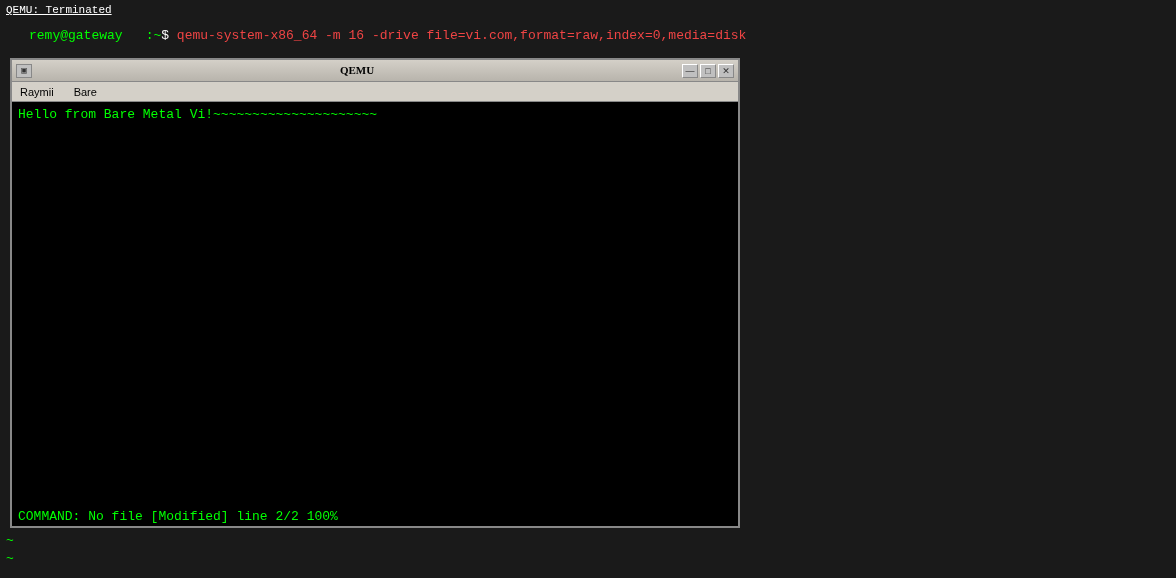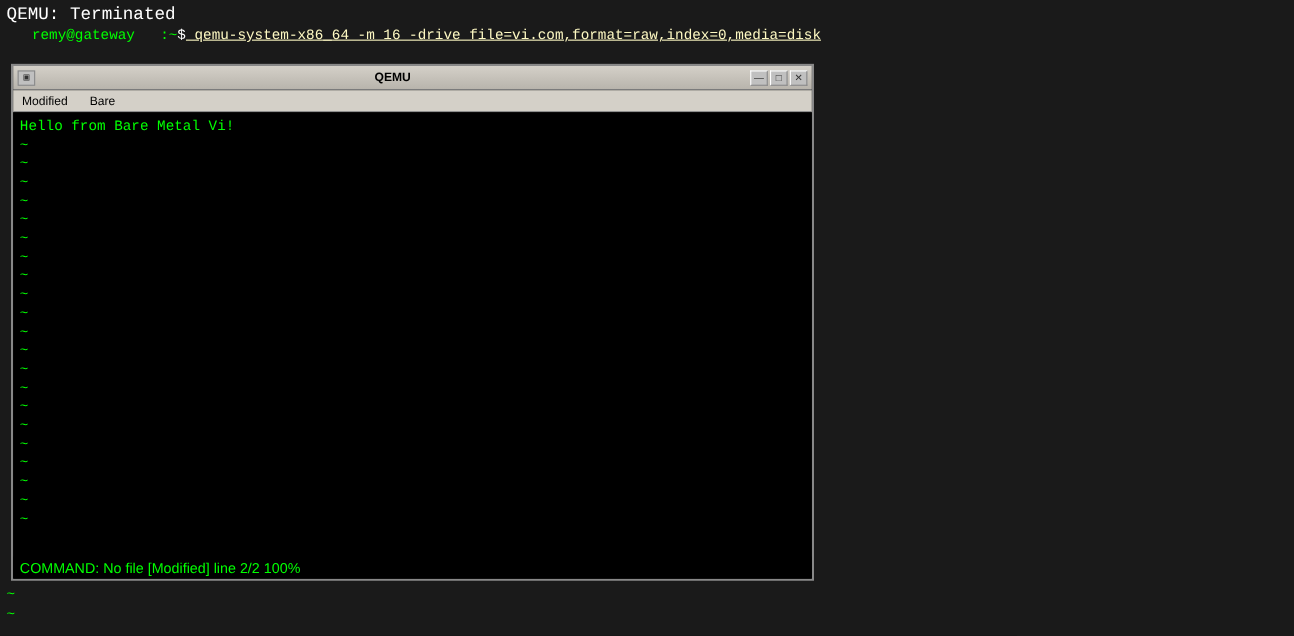--- a/index.html
+++ b/index.html
@@ -18,43 +18,43 @@
     .terminal-bg {
       position: absolute;
       top: 0; left: 0;
       width: 100%; height: 100%;
       background-color: #1a1a1a;
       padding: 4px 6px;
     }
 
     .terminal-title-line {
       color: #ffffff;
-      font-size: 16px;
-      margin-bottom: 2px;
+      font-size: 11px;
+      margin-bottom: 12px;
+      text-decoration: underline;
     }
 
     .terminal-cmd-line {
       color: #00ff00;
       font-size: 13px;
       white-space: nowrap;
       overflow: hidden;
     }
 
     .terminal-cmd-line .user {
       color: #00ff00;
       margin-left: 23px;
     }
 
     .terminal-cmd-line .prompt-symbol {
       color: #ffffff;
     }
 
     .terminal-cmd-line .cmd-text {
-      color: #fef9c3;
-      text-decoration: underline;
+      color: #ef4444;
     }
 
     
     .qemu-window {
       position: absolute;
       top: 58px;
       left: 10px;
       width: 730px;
       height: 470px;
       border: 2px solid #888;
@@ -87,21 +87,21 @@
       background: #c0c0c0;
       border: 1px solid #888;
       display: flex;
       align-items: center;
       justify-content: center;
       font-size: 9px;
       color: #333;
     }
 
     .qemu-title-text {
-      font-family: Liberation Sans, sans-serif;
+      font-family: Liberation Serif, serif;
       font-size: 11px;
       font-weight: bold;
       color: #000;
       margin: 0 auto;
     }
 
     .qemu-titlebar-center {
       flex: 1;
       text-align: center;
     }
@@ -147,21 +147,20 @@
       padding: 1px 4px;
     }
 
     
     .qemu-screen {
       flex: 1;
       background: #000000;
       padding: 4px 6px;
       overflow: hidden;
       display: flex;
-      flex-direction: column;
       position: relative;
     }
 
     .vi-line {
       color: #00ff00;
       font-family: 'Courier New', Courier, monospace;
       font-size: 13px;
       line-height: 17px;
       white-space: pre;
     }
@@ -177,21 +176,21 @@
       width: 8px;
     }
 
     .vi-statusbar {
       position: absolute;
       bottom: 0;
       left: 0;
       right: 0;
       background: #000;
       color: #00ff00;
-      font-family: Liberation Sans, sans-serif;
+      font-family: Liberation Mono, monospace;
       font-size: 13px;
       padding: 2px 6px;
       border-top: 0px;
       height: 20px;
       display: flex;
       align-items: center;
     }
   </style>
 </head>
 <body>
@@ -213,21 +212,21 @@
       <span class="qemu-title-text">QEMU</span>
     </div>
     <div class="qemu-controls">
       <div class="qemu-btn">—</div>
       <div class="qemu-btn">□</div>
       <div class="qemu-btn">✕</div>
     </div>
   </div>
 
   <div class="qemu-menubar">
-    <div class="qemu-menu-item">Modified</div>
+    <div class="qemu-menu-item">Raymii</div>
     <div class="qemu-menu-item">Bare</div>
   </div>
 
   <div class="qemu-screen">
     <div class="vi-line">Hello from Bare Metal Vi!</div>
 
     <div class="vi-line tilde">~</div>
     <div class="vi-line tilde">~</div>
     <div class="vi-line tilde">~</div>
     <div class="vi-line tilde">~</div>

